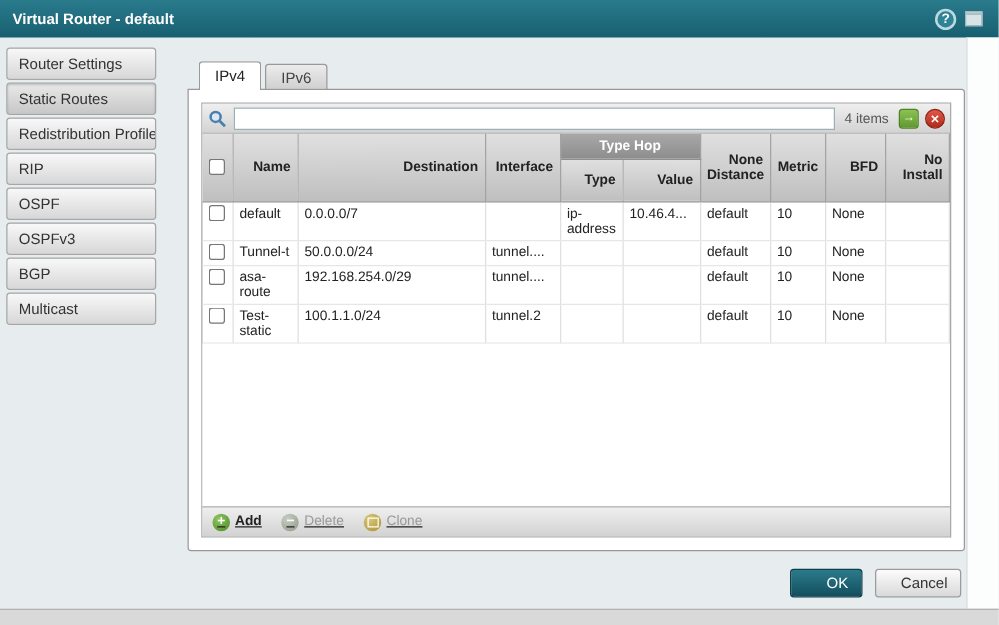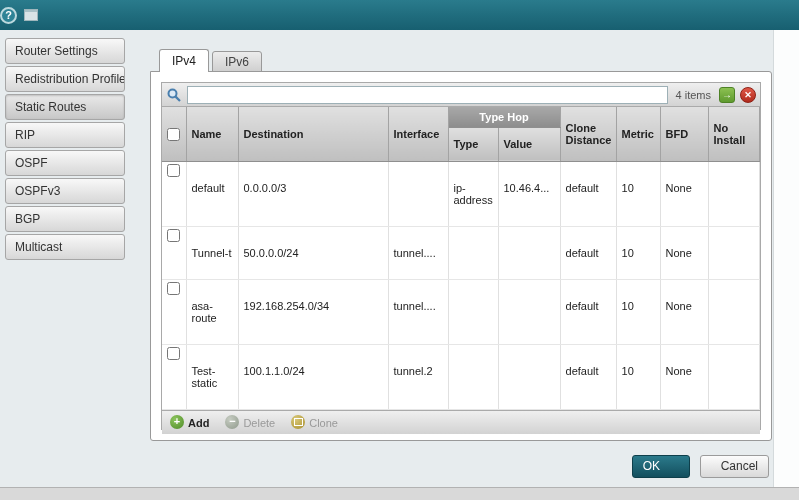--- a/index.html
+++ b/index.html
@@ -89,48 +89,48 @@
   .clear-btn {
     width:16px; height:16px; flex:none; border-radius:50%;
     background:linear-gradient(#e05848,#b02a1c); border:1px solid #8e2014;
     color:#fff; font-size:9px; line-height:14px; text-align:center; cursor:pointer; font-weight:bold;
   }
   .clear-btn::before { content:"\2715"; }
 
   
   table.grid-table { border-collapse:collapse; table-layout:fixed; width:100%; font-size:11px; flex:none; }
   th {
-    font-weight:bold; color:#222; text-align:left; padding:2px 5px;
+    font-weight:bold; color:#222; text-align:right; padding:2px 5px;
     background:linear-gradient(#e0e0e0,#bfbfbf);
     border-right:1px solid #a3a3a3; border-bottom:1px solid #8f8f8f;
     vertical-align:middle; overflow:hidden; cursor:pointer;
   }
   th.group-hdr {
     background:linear-gradient(#a8a8a8,#8d8d8d); color:#fff;
     text-align:center; height:20px;
   }
   tr.sub-row th { height:34px; }
   th.col-check, td.col-check { text-align:center; padding:2px; cursor:default; }
   td {
-    padding:20px 5px; border-right:1px solid #e0e0e0; border-bottom:1px solid #e6e6e6;
+    padding:3px 5px; border-right:1px solid #e0e0e0; border-bottom:1px solid #e6e6e6;
     color:#222; vertical-align:top; overflow:hidden; background:#fff;
   }
   td.nw { white-space:nowrap; }
   tbody tr { height:20px; }
   input[type="checkbox"] { width:13px; height:13px; margin:0; vertical-align:middle; cursor:pointer; }
 
   .grid-fill { flex:1; background:#fff; }
 
   
   .grid-toolbar {
     height:24px; flex:none;
     background:linear-gradient(#efefef,#d2d2d2); border-top:1px solid #aaa;
     display:flex; align-items:center; gap:16px; padding:0 8px; font-size:11px;
   }
-  .action { display:flex; align-items:flex-end; gap:4px; cursor:pointer; }
+  .action { display:flex; align-items:flex-start; gap:4px; cursor:pointer;text-decoration:underline; }
   .icon {
     width:14px; height:14px; border-radius:50%; color:#fff;
     text-align:center; line-height:13px; font-size:11px; font-weight:bold; display:block;
   }
   .icon-add { background:radial-gradient(circle at 35% 30%, #8dc55e, #4e8a26); }
   .icon-add::before { content:"+"; }
   .icon-del { background:radial-gradient(circle at 35% 30%, #c6ccc2, #8f998b); }
   .icon-del::before { content:"\2212"; }
   .icon-clone { background:radial-gradient(circle at 35% 30%, #d8c878, #a98f2f); position:relative; }
   .icon-clone::before {
@@ -138,42 +138,43 @@
     border:1px solid #fff; margin:3px auto 0;
   }
   .lbl { color:#999; }
   .lbl-add { color:#222; font-weight:bold; }
   .action.disabled { cursor:default; }
 
   
   .footer-buttons { position:absolute; top:455px; right:30px; display:flex; gap:10px; }
   .btn {
     min-width:58px; height:23px; font-size:12px; border-radius:3px;
-    text-align:left; line-height:21px; cursor:pointer; padding:0 10px;
+    text-align:right; line-height:21px; cursor:pointer; padding:0 10px;
   }
   .btn-ok { background:linear-gradient(#2b7a8b,#134f5e); color:#fff; border:1px solid #0e3f4b; }
   .btn-cancel { background:linear-gradient(#fcfcfc,#d9d9d9); color:#333; border:1px solid #9b9b9b;padding-left:20px; }
 </style>
 </head>
 <body>
 
 <div class="titlebar">
+  <div class="titlebar-title">Virtual Router - default</div>
   <div class="titlebar-icons">
     <div class="help-icon"></div>
     <div class="win-icon"></div>
   </div>
 </div>
 
 <div class="page-right"></div>
 <div class="bottom-strip"></div>
 
 <div class="sidebar">
   <div class="sidebar-item">Router Settings</div>
+  <div class="sidebar-item selected">Static Routes</div>
   <div class="sidebar-item">Redistribution Profile</div>
-  <div class="sidebar-item selected">Static Routes</div>
   <div class="sidebar-item">RIP</div>
   <div class="sidebar-item">OSPF</div>
   <div class="sidebar-item">OSPFv3</div>
   <div class="sidebar-item">BGP</div>
   <div class="sidebar-item">Multicast</div>
 </div>
 
 <div class="tabs">
   <div class="tab active">IPv4</div>
   <div class="tab inactive">IPv6</div>
@@ -206,35 +207,35 @@
         <col style="width:48px">
           <col>
       </colgroup>
       <thead>
         <tr>
           <th class="col-check" rowspan="2"><input type="checkbox" style=""></th>
           <th rowspan="2">Name</th>
           <th rowspan="2">Destination</th>
           <th rowspan="2">Interface</th>
           <th colspan="2" class="group-hdr">Type Hop</th>
-          <th rowspan="2">Clone Distance</th>
+          <th rowspan="2">None Distance</th>
           <th rowspan="2">Metric</th>
           <th rowspan="2">BFD</th>
           <th rowspan="2">No Install</th>
         </tr>
         <tr class="sub-row">
           <th>Type</th>
           <th>Value</th>
         </tr>
       </thead>
       <tbody>
         <tr>
           <td class="col-check"><input type="checkbox" style=""></td>
           <td>default</td>
-          <td>0.0.0.0/3</td>
+          <td>0.0.0.0/7</td>
           <td></td>
           <td>ip-address</td>
           <td class="nw">10.46.4...</td>
           <td>default</td>
           <td>10</td>
           <td>None</td>
           <td></td>
         </tr>
         <tr>
           <td class="col-check"><input type="checkbox" style=""></td>
@@ -244,21 +245,21 @@
           <td></td>
           <td class="nw"></td>
           <td>default</td>
           <td>10</td>
           <td>None</td>
           <td></td>
         </tr>
         <tr>
           <td class="col-check"><input type="checkbox" style=""></td>
           <td>asa-route</td>
-          <td>192.168.254.0/34</td>
+          <td>192.168.254.0/29</td>
           <td>tunnel....</td>
           <td></td>
           <td class="nw"></td>
           <td>default</td>
           <td>10</td>
           <td>None</td>
           <td></td>
         </tr>
         <tr>
           <td class="col-check"><input type="checkbox" style=""></td>

